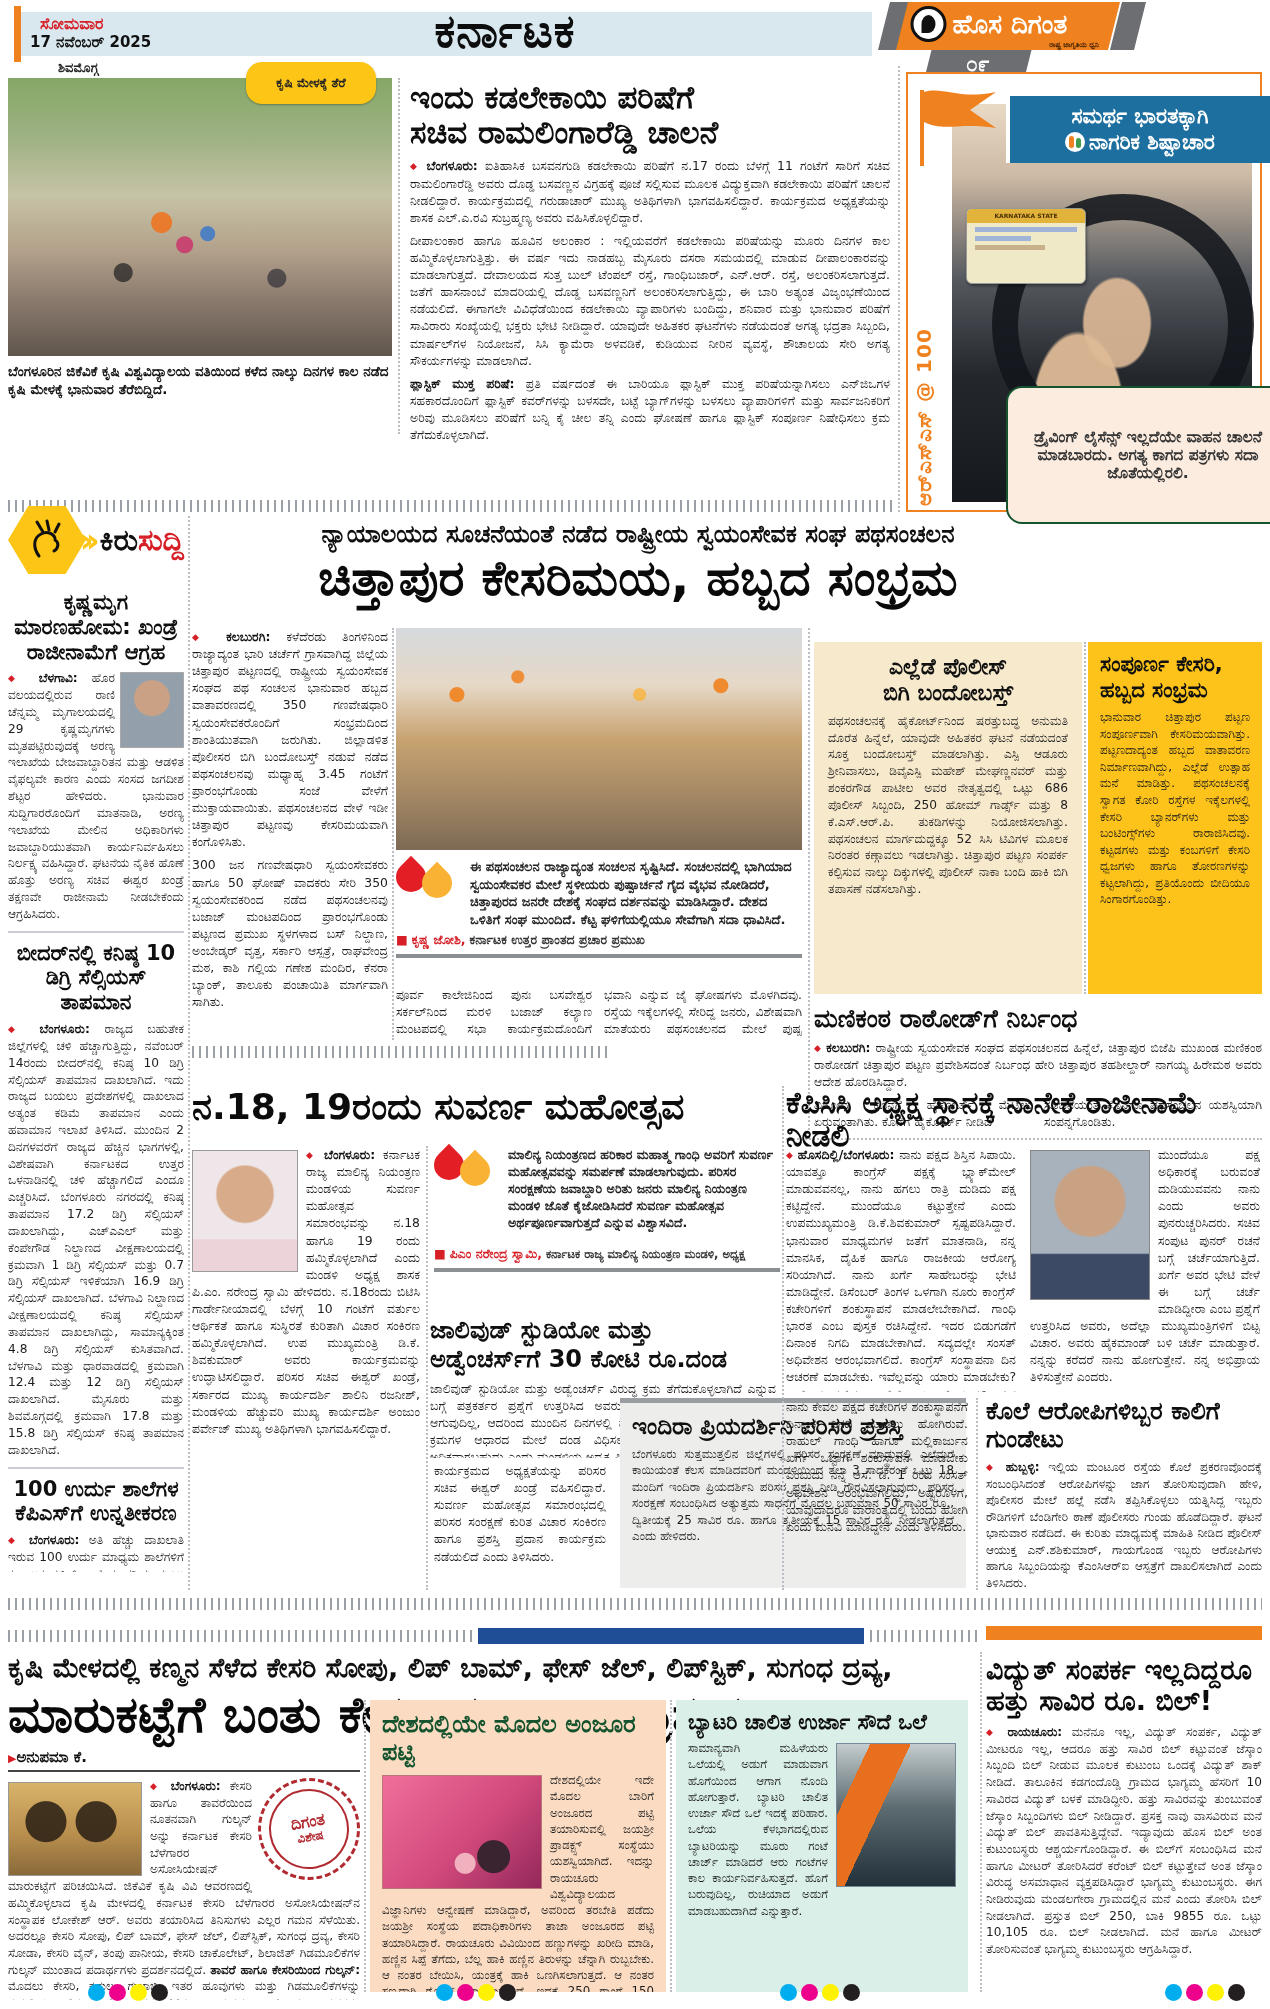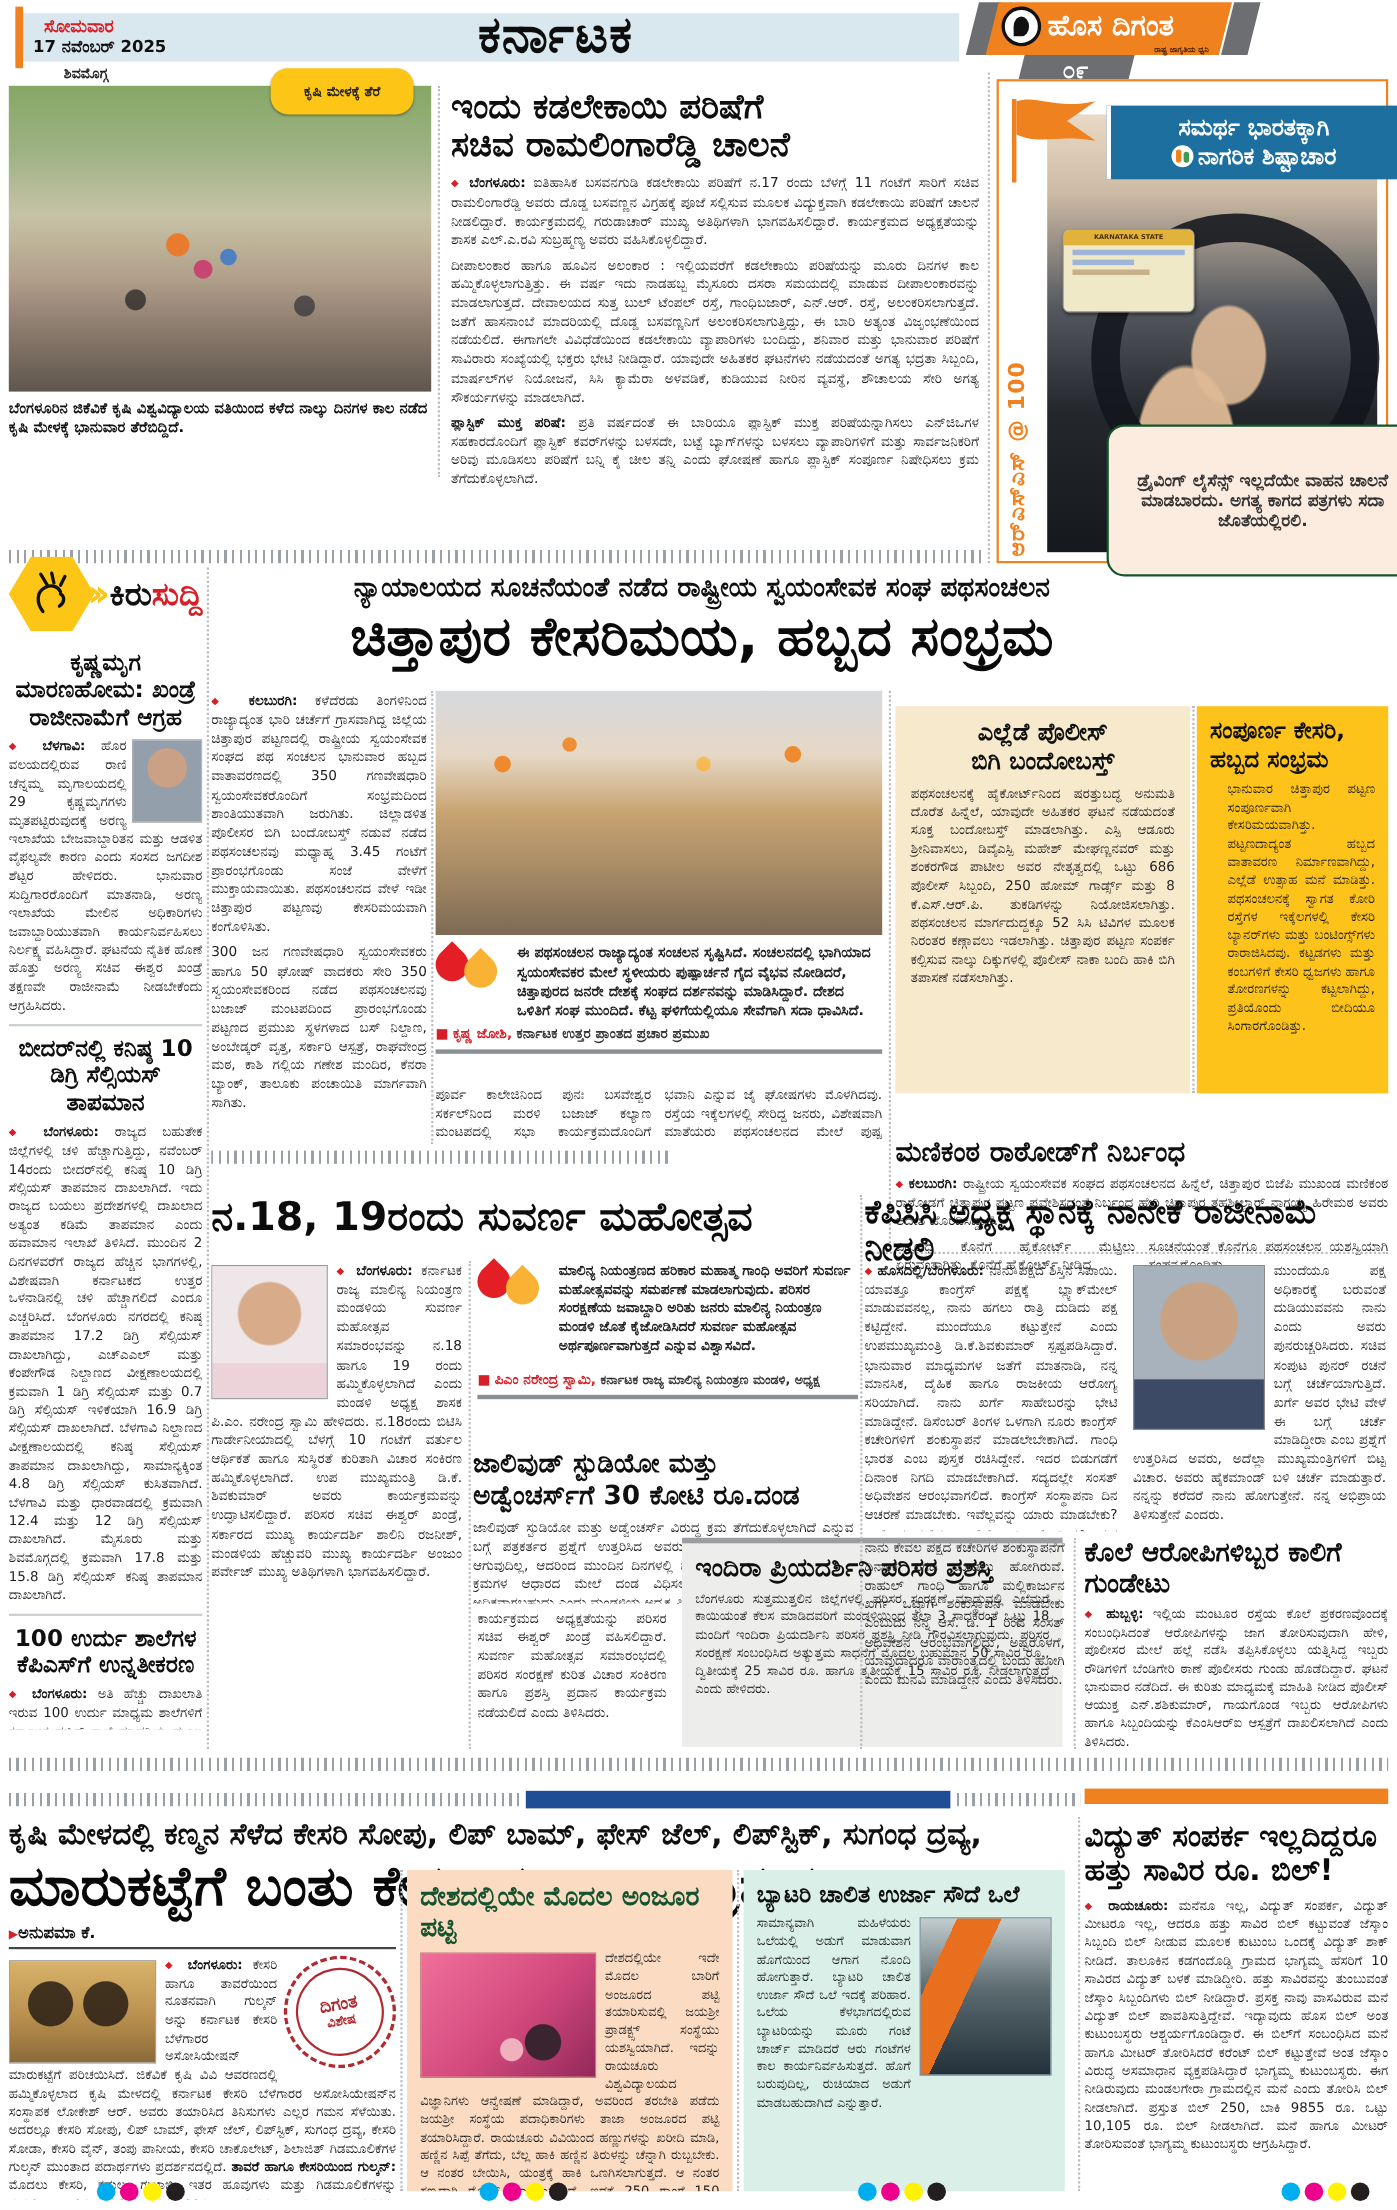--- a/index.html
+++ b/index.html
@@ -93,21 +93,21 @@
   .quote-txt{font-size:13px;font-weight:800;line-height:1.35;color:#222;}
   .quote-attr{margin-top:4px;font-size:12.5px;}
   .quote-attr::before{content:"\25A0 ";color:#d61f26;}
   .quote-attr .nm{color:#d61f26;font-weight:900;}
   .quote-attr .rl{font-weight:800;color:#333;}
   .qrule{height:4px;background:#8a8f94;margin-top:6px;}
   .box-beige{left:814px;top:642px;width:268px;height:352px;background:#f7e9cc;padding:12px 14px;box-sizing:border-box;}
   .box-beige h3{margin:0 0 6px;text-align:center;font-size:22px;font-weight:900;line-height:1.2;color:#101010;}
   .box-yellow{left:1088px;top:642px;width:174px;height:352px;background:#fdc31a;padding:10px 12px;box-sizing:border-box;}
   .box-yellow h3{margin:0 0 6px;font-size:21px;font-weight:900;line-height:1.22;color:#101010;}
-  .mani{left:814px;top:1032px;width:448px;}
+  .mani{left:814px;top:1004px;width:448px;}
   .mani h3{margin:0 0 5px;font-size:25px;font-weight:900;color:#0f0f0f;}
   
   .suv-head{left:192px;top:1086px;width:592px;font-size:36px;font-weight:900;color:#0c0c0c;}
   .ns-photo{float:left;width:104px;height:120px;margin:4px 8px 4px 0;border:1px solid #999;
     background:linear-gradient(0deg,#ecd3da 0 26%,transparent 27%),radial-gradient(circle at 50% 36%,#d8ac8a 0 30%,#efe6ea 32% 100%);}
   .jolly h3{margin:4px 0 6px;font-size:24px;font-weight:900;line-height:1.2;color:#0f0f0f;}
   .indira{left:620px;top:1398px;width:346px;height:190px;background:#ededeb;border-top:5px solid #9a9da1;padding:10px 12px;box-sizing:border-box;}
   .indira h3{margin:0 0 6px;font-size:23px;font-weight:900;color:#0f0f0f;}
   .kpcc-head{left:786px;top:1086px;width:476px;font-size:30px;font-weight:900;color:#0c0c0c;line-height:1.1;}
   .dks-photo{float:left;width:118px;height:148px;margin:4px 8px 2px 0;border:1px solid #888;
@@ -289,21 +289,21 @@
   <div class="abs body-txt just clip" style="left:604px;top:986px;width:198px;height:54px;">ಭವಾನಿ ಎನ್ನುವ ಜೈ ಘೋಷಗಳು ಮೊಳಗಿದವು. ರಸ್ತೆಯ ಇಕ್ಕೆಲಗಳಲ್ಲಿ ಸೇರಿದ್ದ ಜನರು, ವಿಶೇಷವಾಗಿ ಮಾತೆಯರು ಪಥಸಂಚಲನದ ಮೇಲೆ ಪುಷ್ಪ ವೃಷ್ಟಿಗೈದು ಸಂಭ್ರಮಿಸಿದರು.</div>
 
   <div class="abs vdots" style="left:808px;top:628px;height:510px;"></div>
   <div class="abs box-beige clip">
     <h3><span>ಎಲ್ಲೆಡೆ ಪೊಲೀಸ್</span><br><span>ಬಿಗಿ ಬಂದೋಬಸ್ತ್</span></h3>
     <div class="body-txt just" style="font-size:12.2px;">ಪಥಸಂಚಲನಕ್ಕೆ ಹೈಕೋರ್ಟ್‌ನಿಂದ ಷರತ್ತುಬದ್ಧ ಅನುಮತಿ ದೊರೆತ ಹಿನ್ನೆಲೆ, ಯಾವುದೇ ಅಹಿತಕರ ಘಟನೆ ನಡೆಯದಂತೆ ಸೂಕ್ತ ಬಂದೋಬಸ್ತ್ ಮಾಡಲಾಗಿತ್ತು. ಎಸ್ಪಿ ಆಡೂರು ಶ್ರೀನಿವಾಸಲು, ಡಿವೈಎಸ್ಪಿ ಮಹೇಶ್ ಮೇಘಣ್ಣನವರ್ ಮತ್ತು ಶಂಕರಗೌಡ ಪಾಟೀಲ ಅವರ ನೇತೃತ್ವದಲ್ಲಿ ಒಟ್ಟು 686 ಪೊಲೀಸ್ ಸಿಬ್ಬಂದಿ, 250 ಹೋಮ್ ಗಾರ್ಡ್ಸ್ ಮತ್ತು 8 ಕೆ.ಎಸ್.ಆರ್.ಪಿ. ತುಕಡಿಗಳನ್ನು ನಿಯೋಜಿಸಲಾಗಿತ್ತು. ಪಥಸಂಚಲನ ಮಾರ್ಗದುದ್ದಕ್ಕೂ 52 ಸಿಸಿ ಟಿವಿಗಳ ಮೂಲಕ ನಿರಂತರ ಕಣ್ಗಾವಲು ಇಡಲಾಗಿತ್ತು. ಚಿತ್ತಾಪುರ ಪಟ್ಟಣ ಸಂಪರ್ಕ ಕಲ್ಪಿಸುವ ನಾಲ್ಕು ದಿಕ್ಕುಗಳಲ್ಲಿ ಪೊಲೀಸ್ ನಾಕಾ ಬಂದಿ ಹಾಕಿ ಬಿಗಿ ತಪಾಸಣೆ ನಡೆಸಲಾಗಿತ್ತು.</div>
   </div>
   <div class="abs vdots" style="left:1084px;top:642px;height:352px;"></div>
   <div class="abs box-yellow clip">
     <h3><span>ಸಂಪೂರ್ಣ ಕೇಸರಿ,</span><br><span>ಹಬ್ಬದ ಸಂಭ್ರಮ</span></h3>
-    <div class="body-txt just" style="font-size:12px;margin-left:16px;">ಭಾನುವಾರ ಚಿತ್ತಾಪುರ ಪಟ್ಟಣ ಸಂಪೂರ್ಣವಾಗಿ ಕೇಸರಿಮಯವಾಗಿತ್ತು. ಪಟ್ಟಣದಾದ್ಯಂತ ಹಬ್ಬದ ವಾತಾವರಣ ನಿರ್ಮಾಣವಾಗಿದ್ದು, ಎಲ್ಲೆಡೆ ಉತ್ಸಾಹ ಮನೆ ಮಾಡಿತ್ತು. ಪಥಸಂಚಲನಕ್ಕೆ ಸ್ವಾಗತ ಕೋರಿ ರಸ್ತೆಗಳ ಇಕ್ಕೆಲಗಳಲ್ಲಿ ಕೇಸರಿ ಬ್ಯಾನರ್‌ಗಳು ಮತ್ತು ಬಂಟಿಂಗ್ಸ್‌ಗಳು ರಾರಾಜಿಸಿದವು. ಕಟ್ಟಡಗಳು ಮತ್ತು ಕಂಬಗಳಿಗೆ ಕೇಸರಿ ಧ್ವಜಗಳು ಹಾಗೂ ತೋರಣಗಳನ್ನು ಕಟ್ಟಲಾಗಿದ್ದು, ಪ್ರತಿಯೊಂದು ಬೀದಿಯೂ ಸಿಂಗಾರಗೊಂಡಿತ್ತು.</div>
+    <div class="body-txt just" style="font-size:12px;">ಭಾನುವಾರ ಚಿತ್ತಾಪುರ ಪಟ್ಟಣ ಸಂಪೂರ್ಣವಾಗಿ ಕೇಸರಿಮಯವಾಗಿತ್ತು. ಪಟ್ಟಣದಾದ್ಯಂತ ಹಬ್ಬದ ವಾತಾವರಣ ನಿರ್ಮಾಣವಾಗಿದ್ದು, ಎಲ್ಲೆಡೆ ಉತ್ಸಾಹ ಮನೆ ಮಾಡಿತ್ತು. ಪಥಸಂಚಲನಕ್ಕೆ ಸ್ವಾಗತ ಕೋರಿ ರಸ್ತೆಗಳ ಇಕ್ಕೆಲಗಳಲ್ಲಿ ಕೇಸರಿ ಬ್ಯಾನರ್‌ಗಳು ಮತ್ತು ಬಂಟಿಂಗ್ಸ್‌ಗಳು ರಾರಾಜಿಸಿದವು. ಕಟ್ಟಡಗಳು ಮತ್ತು ಕಂಬಗಳಿಗೆ ಕೇಸರಿ ಧ್ವಜಗಳು ಹಾಗೂ ತೋರಣಗಳನ್ನು ಕಟ್ಟಲಾಗಿದ್ದು, ಪ್ರತಿಯೊಂದು ಬೀದಿಯೂ ಸಿಂಗಾರಗೊಂಡಿತ್ತು.</div>
   </div>
 
   <div class="abs mani">
     <h3>ಮಣಿಕಂಠ ರಾಠೋಡ್‌ಗೆ ನಿರ್ಬಂಧ</h3>
     <div class="body-txt just">
       <span class="dl dateline">ಕಲಬುರಗಿ:</span>
       <span>ರಾಷ್ಟ್ರೀಯ ಸ್ವಯಂಸೇವಕ ಸಂಘದ ಪಥಸಂಚಲನದ ಹಿನ್ನೆಲೆ, ಚಿತ್ತಾಪುರ ಬಿಜೆಪಿ ಮುಖಂಡ ಮಣಿಕಂಠ ರಾಠೋಡಗೆ ಚಿತ್ತಾಪುರ ಪಟ್ಟಣ ಪ್ರವೇಶಿಸದಂತೆ ನಿರ್ಬಂಧ ಹೇರಿ ಚಿತ್ತಾಪುರ ತಹಶೀಲ್ದಾರ್ ನಾಗಯ್ಯ ಹಿರೇಮಠ ಅವರು ಆದೇಶ ಹೊರಡಿಸಿದ್ದಾರೆ.</span>
     </div>
     <div style="display:flex;gap:12px;margin-top:6px;">
       <div class="body-txt just clip" style="width:218px;height:38px;">ವಿರೋಧ ಕೊನೆಗೆ ಹೈಕೋರ್ಟ್ ಮೆಟ್ಟಿಲು ಏರುವಂತಾಗಿತು. ಕೊನೆಗೆ ಹೈಕೋರ್ಟ್ ನೀಡಿದ</div>

